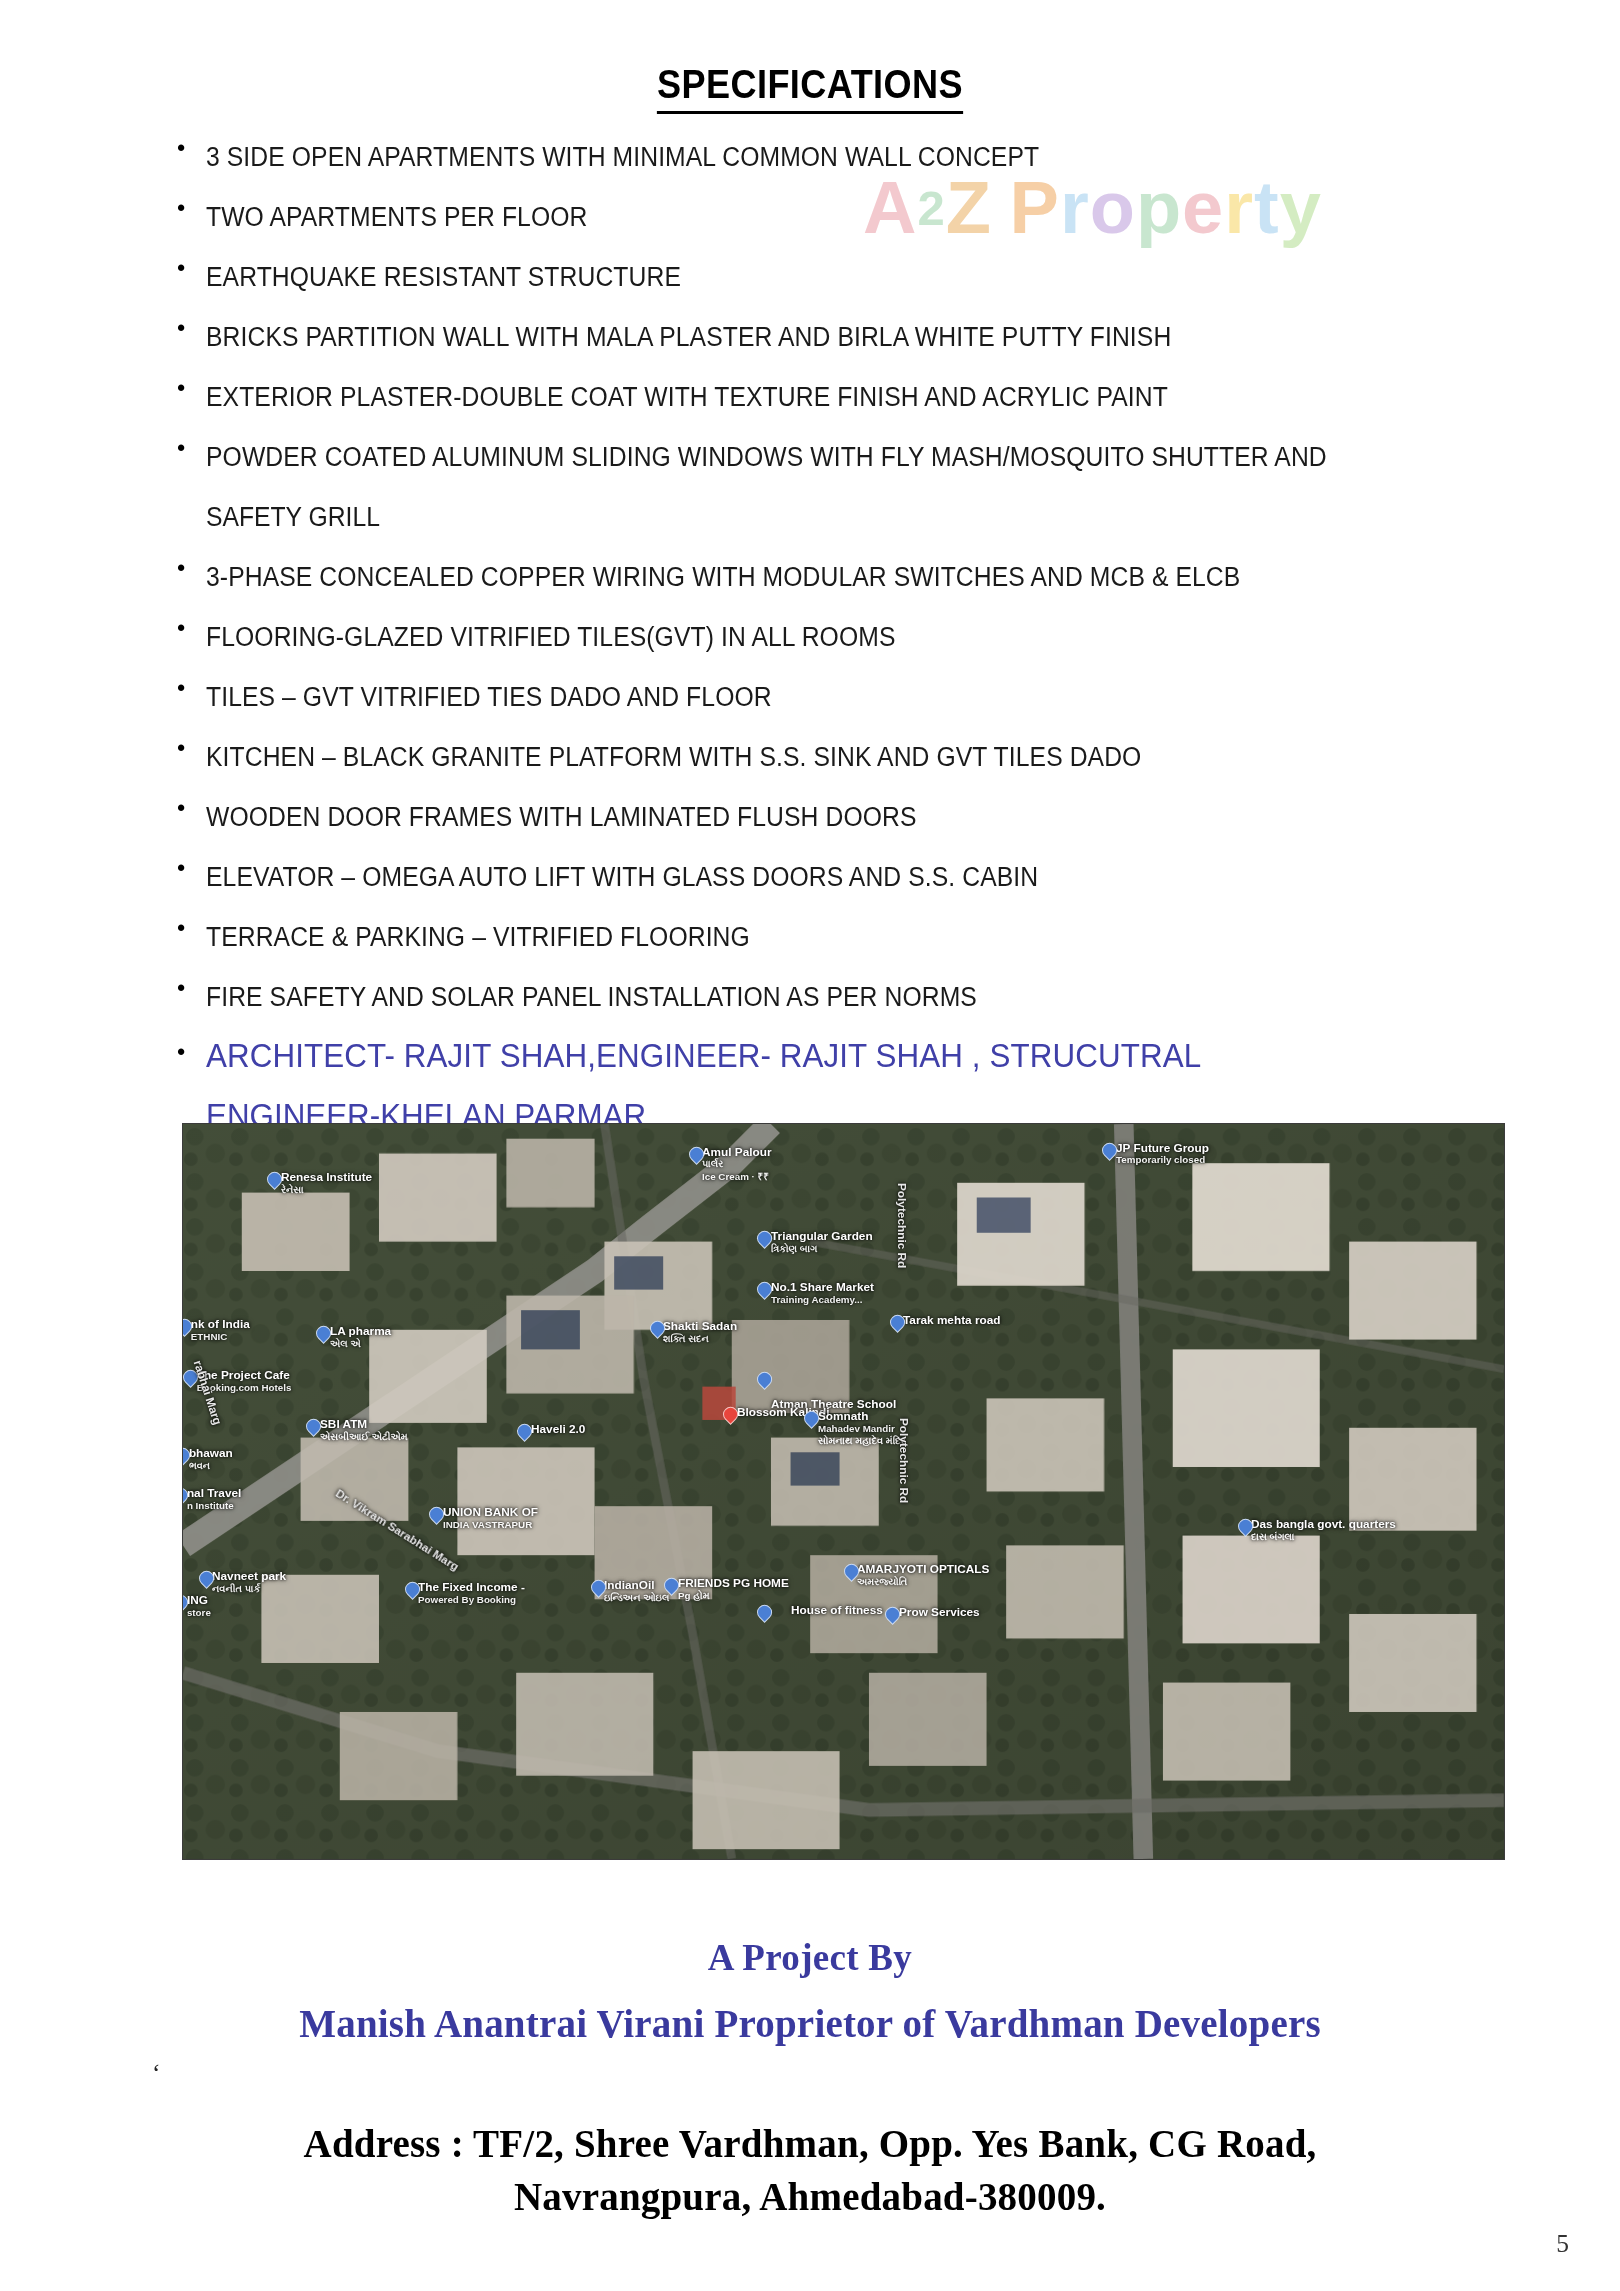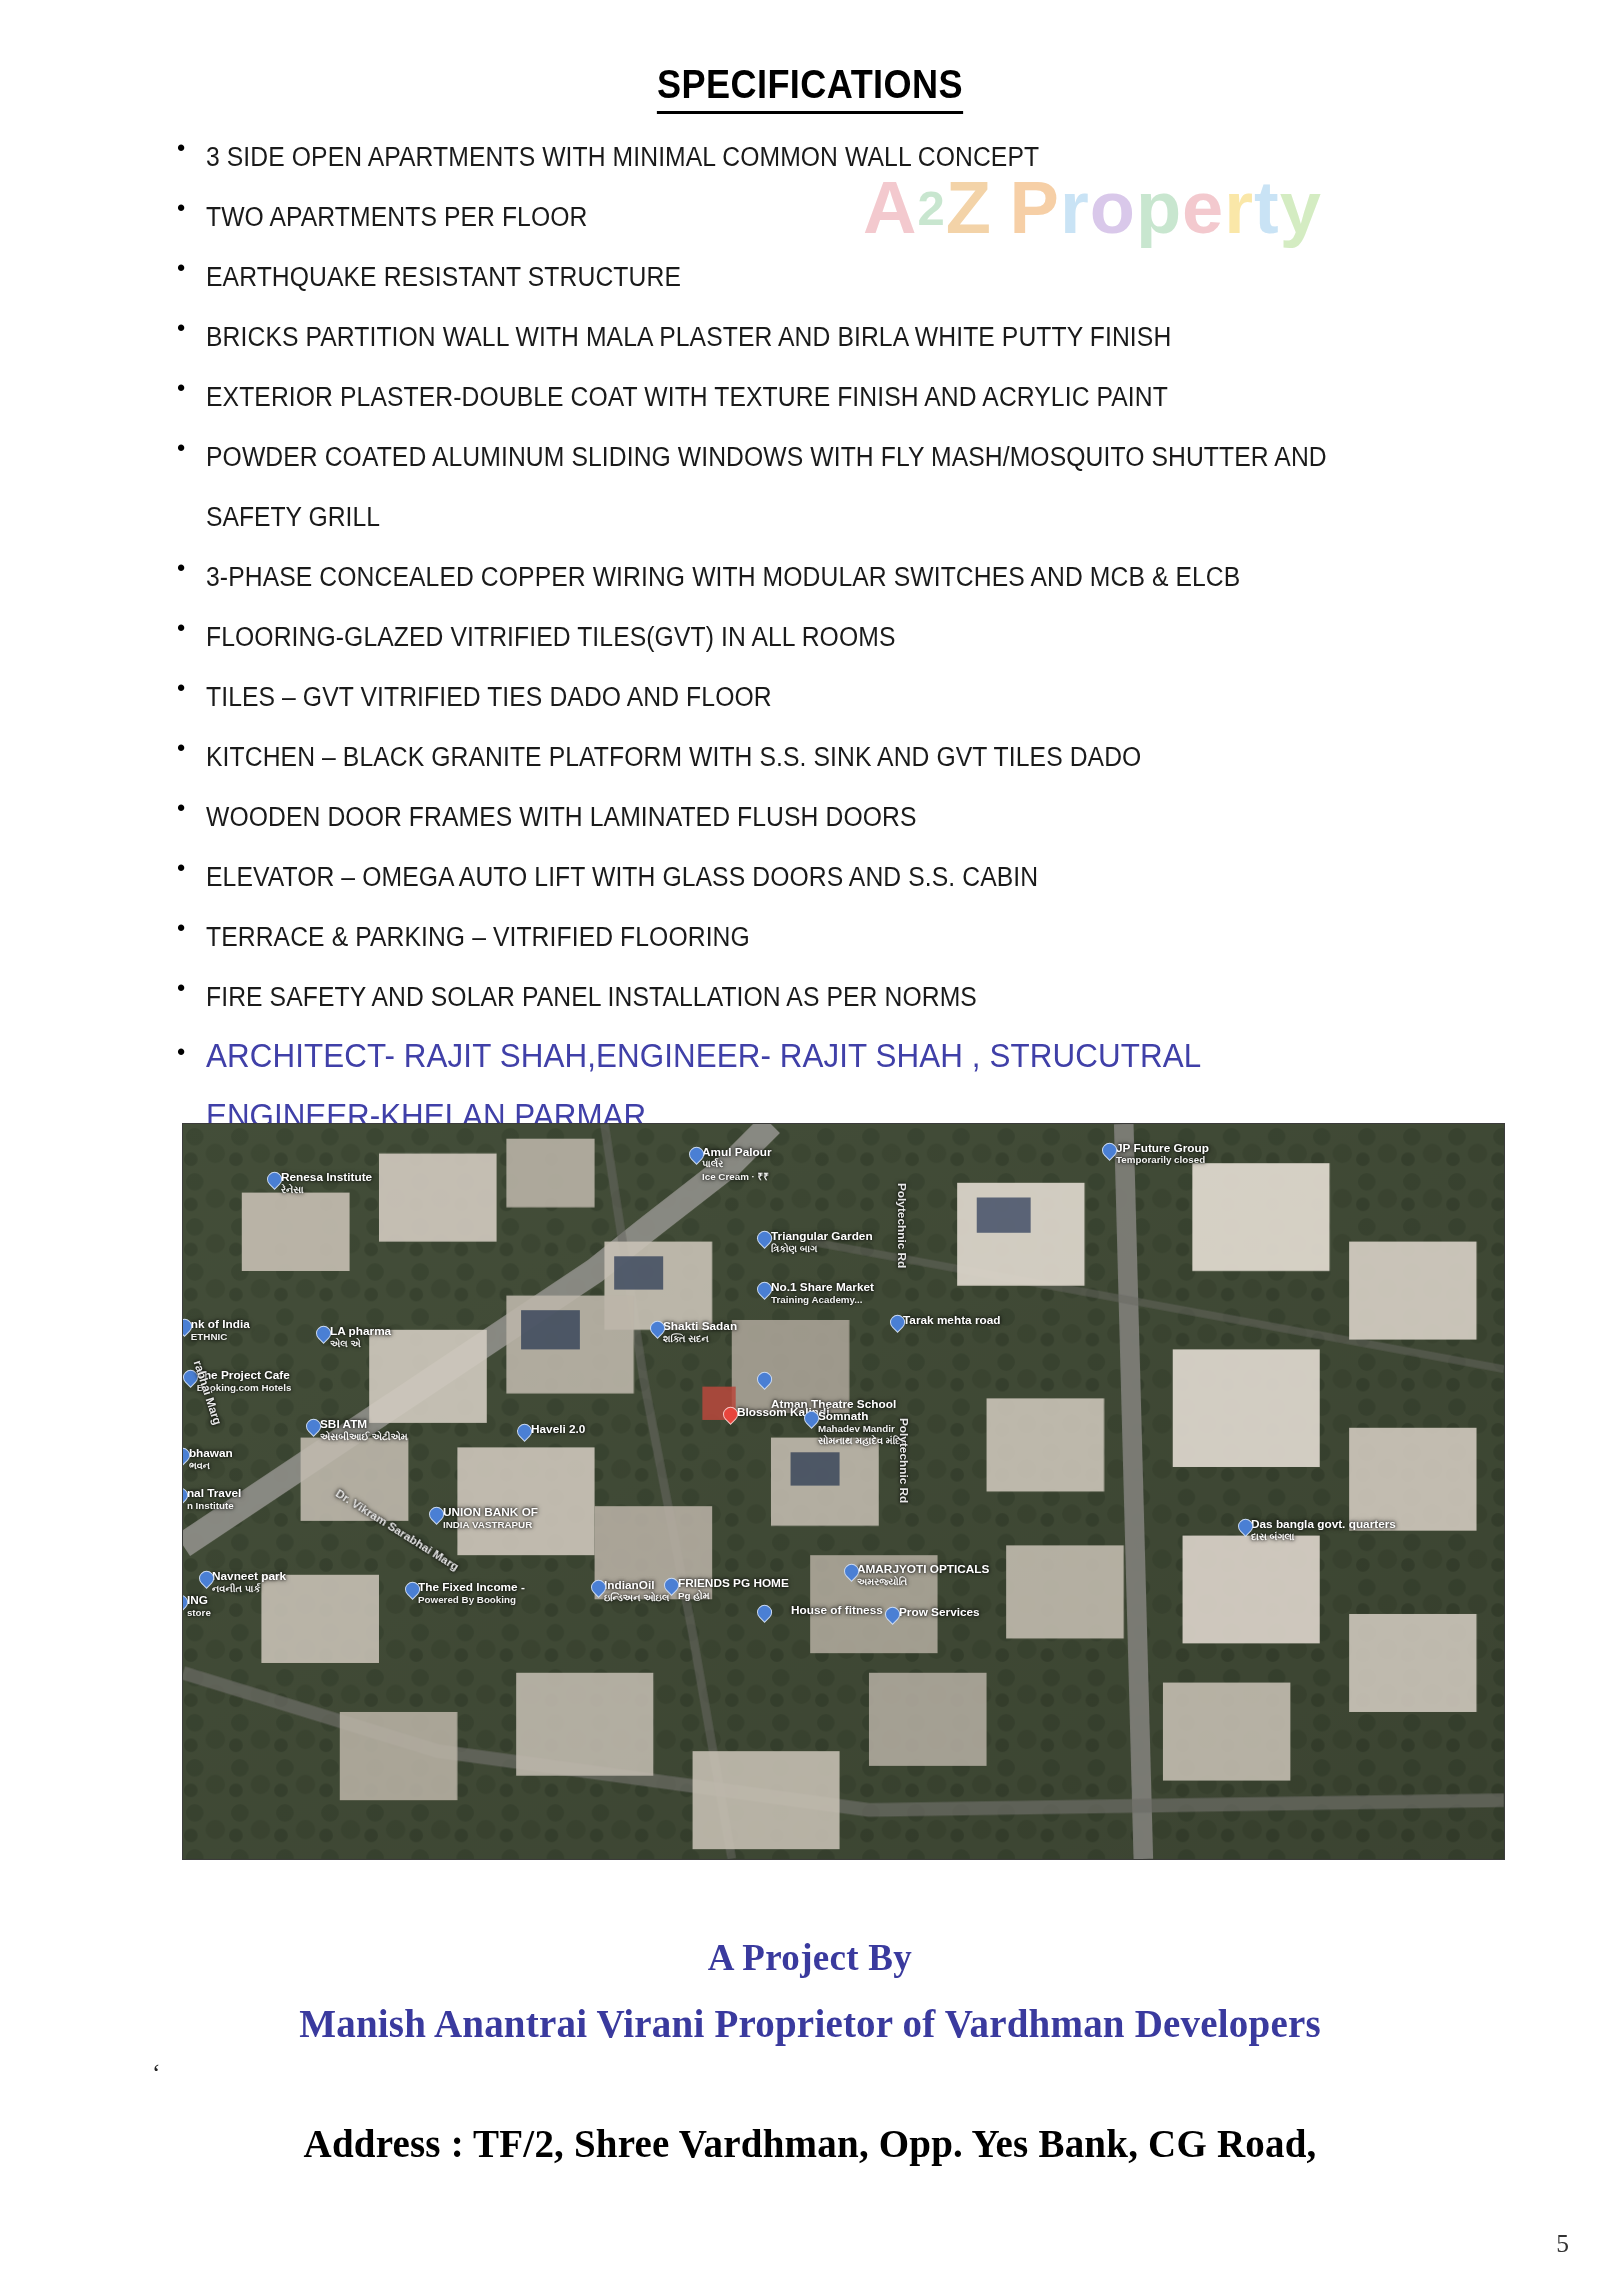--- a/index.html
+++ b/index.html
@@ -470,17 +470,18 @@
 
   <div class="footer">
     <div class="f-project">A Project By</div>
     <div class="f-owner">Manish Anantrai Virani Proprietor of Vardhman Developers</div>
   </div>
 
   <div class="tick">‘</div>
 
   <div class="f-contact">
     <div>Address : TF/2, Shree Vardhman, Opp. Yes Bank, CG Road,</div>
+    <div>Navrangpura, Ahmedabad-380009.</div>
   </div>
 
   <div class="pagenum">5</div>
 </div>
 
 
 </body></html>

